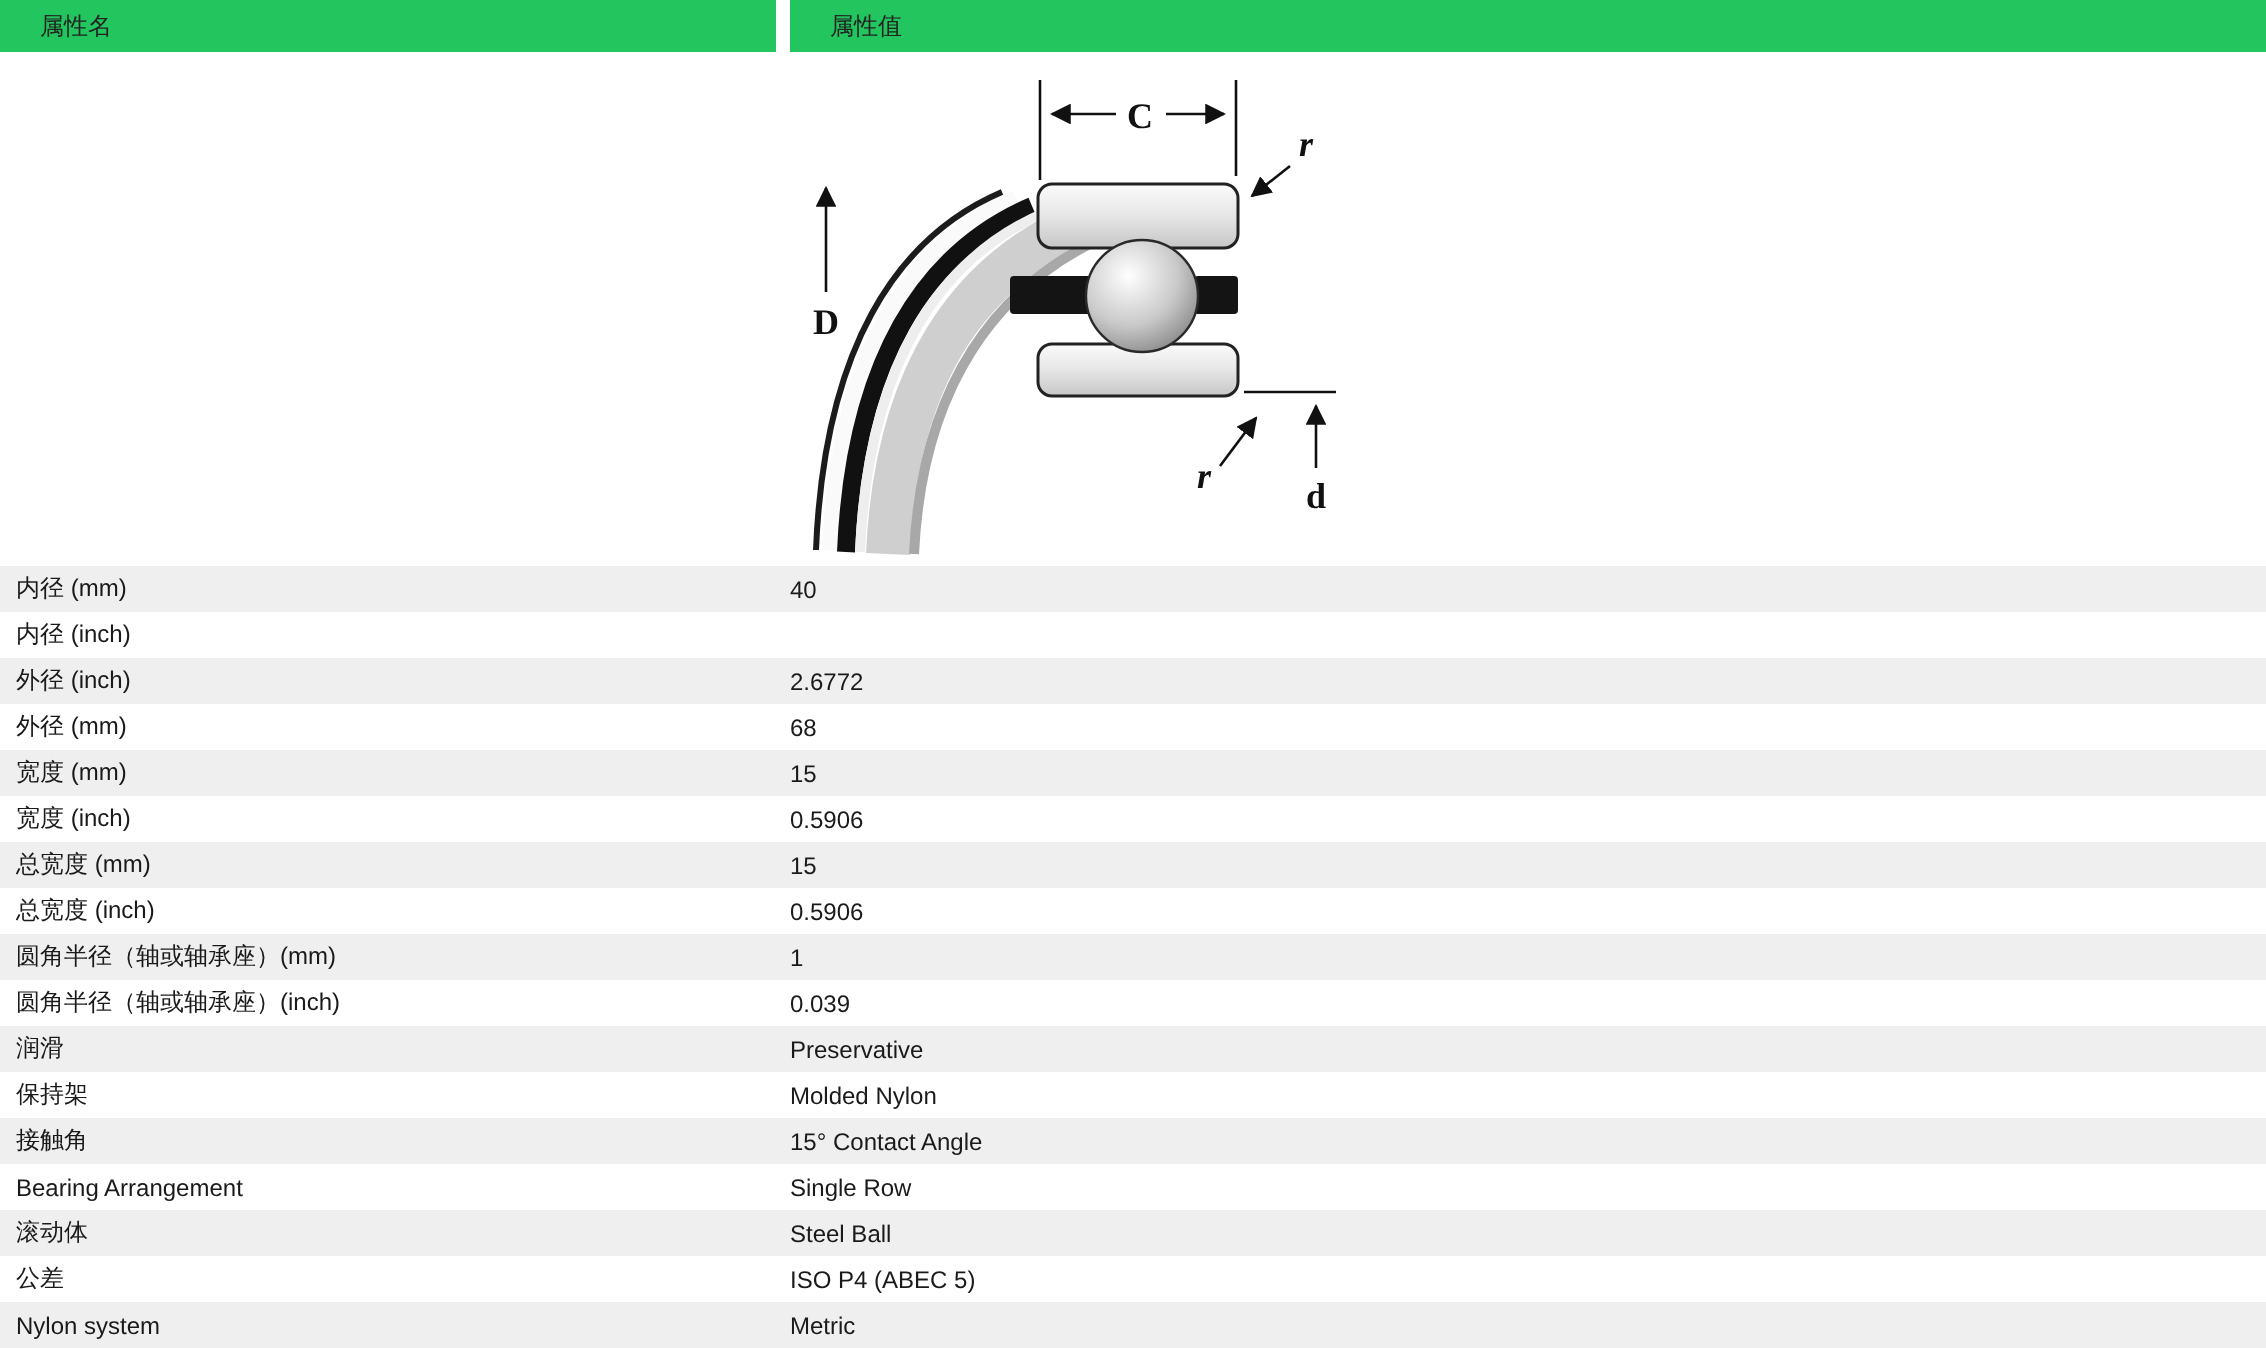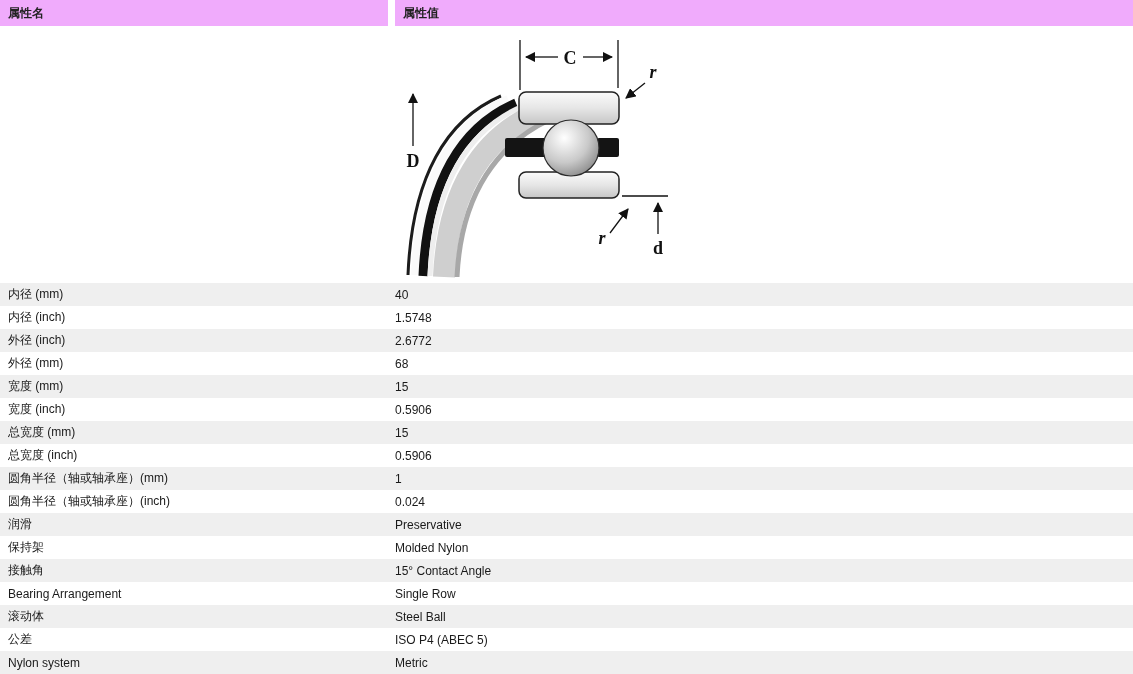--- a/index.html
+++ b/index.html
@@ -6,24 +6,24 @@
   html, body { margin: 0; padding: 0; }
   body {
     width: 1133px; height: 674px;
     background: #ffffff;
     font-family: "Liberation Sans", "DejaVu Sans", sans-serif;
     color: #1a1a1a;
     overflow: hidden;
   }
   .header-row { display: flex; height: 26px; background: #ffffff; }
   .hcell {
-    background: #f0abfc;
+    background: #22c55e;
     display: flex; align-items: center;
-    font-size: 12px; font-weight: bold;
-    padding-left: 8px; color: #222;
+    font-size: 12px; font-weight: normal;
+    padding-left: 20px; color: #222;
   }
   .hcell-left { width: 388px; }
   .hgap { width: 7px; background: #ffffff; }
   .hcell-right { flex: 1; }
 
   .diagram-area { height: 257px; background: #ffffff; position: relative; }
   .diagram-area svg { display: block; }
 
   .spec-table { width: 1133px; }
   .row { display: flex; height: 23px; align-items: center; font-size: 12px; }
@@ -102,21 +102,20 @@
   </svg>
 </div>
 
 <div class="spec-table">
   <div class="row">
     <div class="cell-label">内径 (mm)</div>
     <div class="cell-value">40</div>
   </div>
   <div class="row">
     <div class="cell-label">内径 (inch)</div>
-    <div class="cell-value">1.5748</div>
   </div>
   <div class="row">
     <div class="cell-label">外径 (inch)</div>
     <div class="cell-value">2.6772</div>
   </div>
   <div class="row">
     <div class="cell-label">外径 (mm)</div>
     <div class="cell-value">68</div>
   </div>
   <div class="row">
@@ -134,21 +133,21 @@
   <div class="row">
     <div class="cell-label">总宽度 (inch)</div>
     <div class="cell-value">0.5906</div>
   </div>
   <div class="row">
     <div class="cell-label">圆角半径（轴或轴承座）(mm)</div>
     <div class="cell-value">1</div>
   </div>
   <div class="row">
     <div class="cell-label">圆角半径（轴或轴承座）(inch)</div>
-    <div class="cell-value">0.024</div>
+    <div class="cell-value">0.039</div>
   </div>
   <div class="row">
     <div class="cell-label">润滑</div>
     <div class="cell-value">Preservative</div>
   </div>
   <div class="row">
     <div class="cell-label">保持架</div>
     <div class="cell-value">Molded Nylon</div>
   </div>
   <div class="row">

